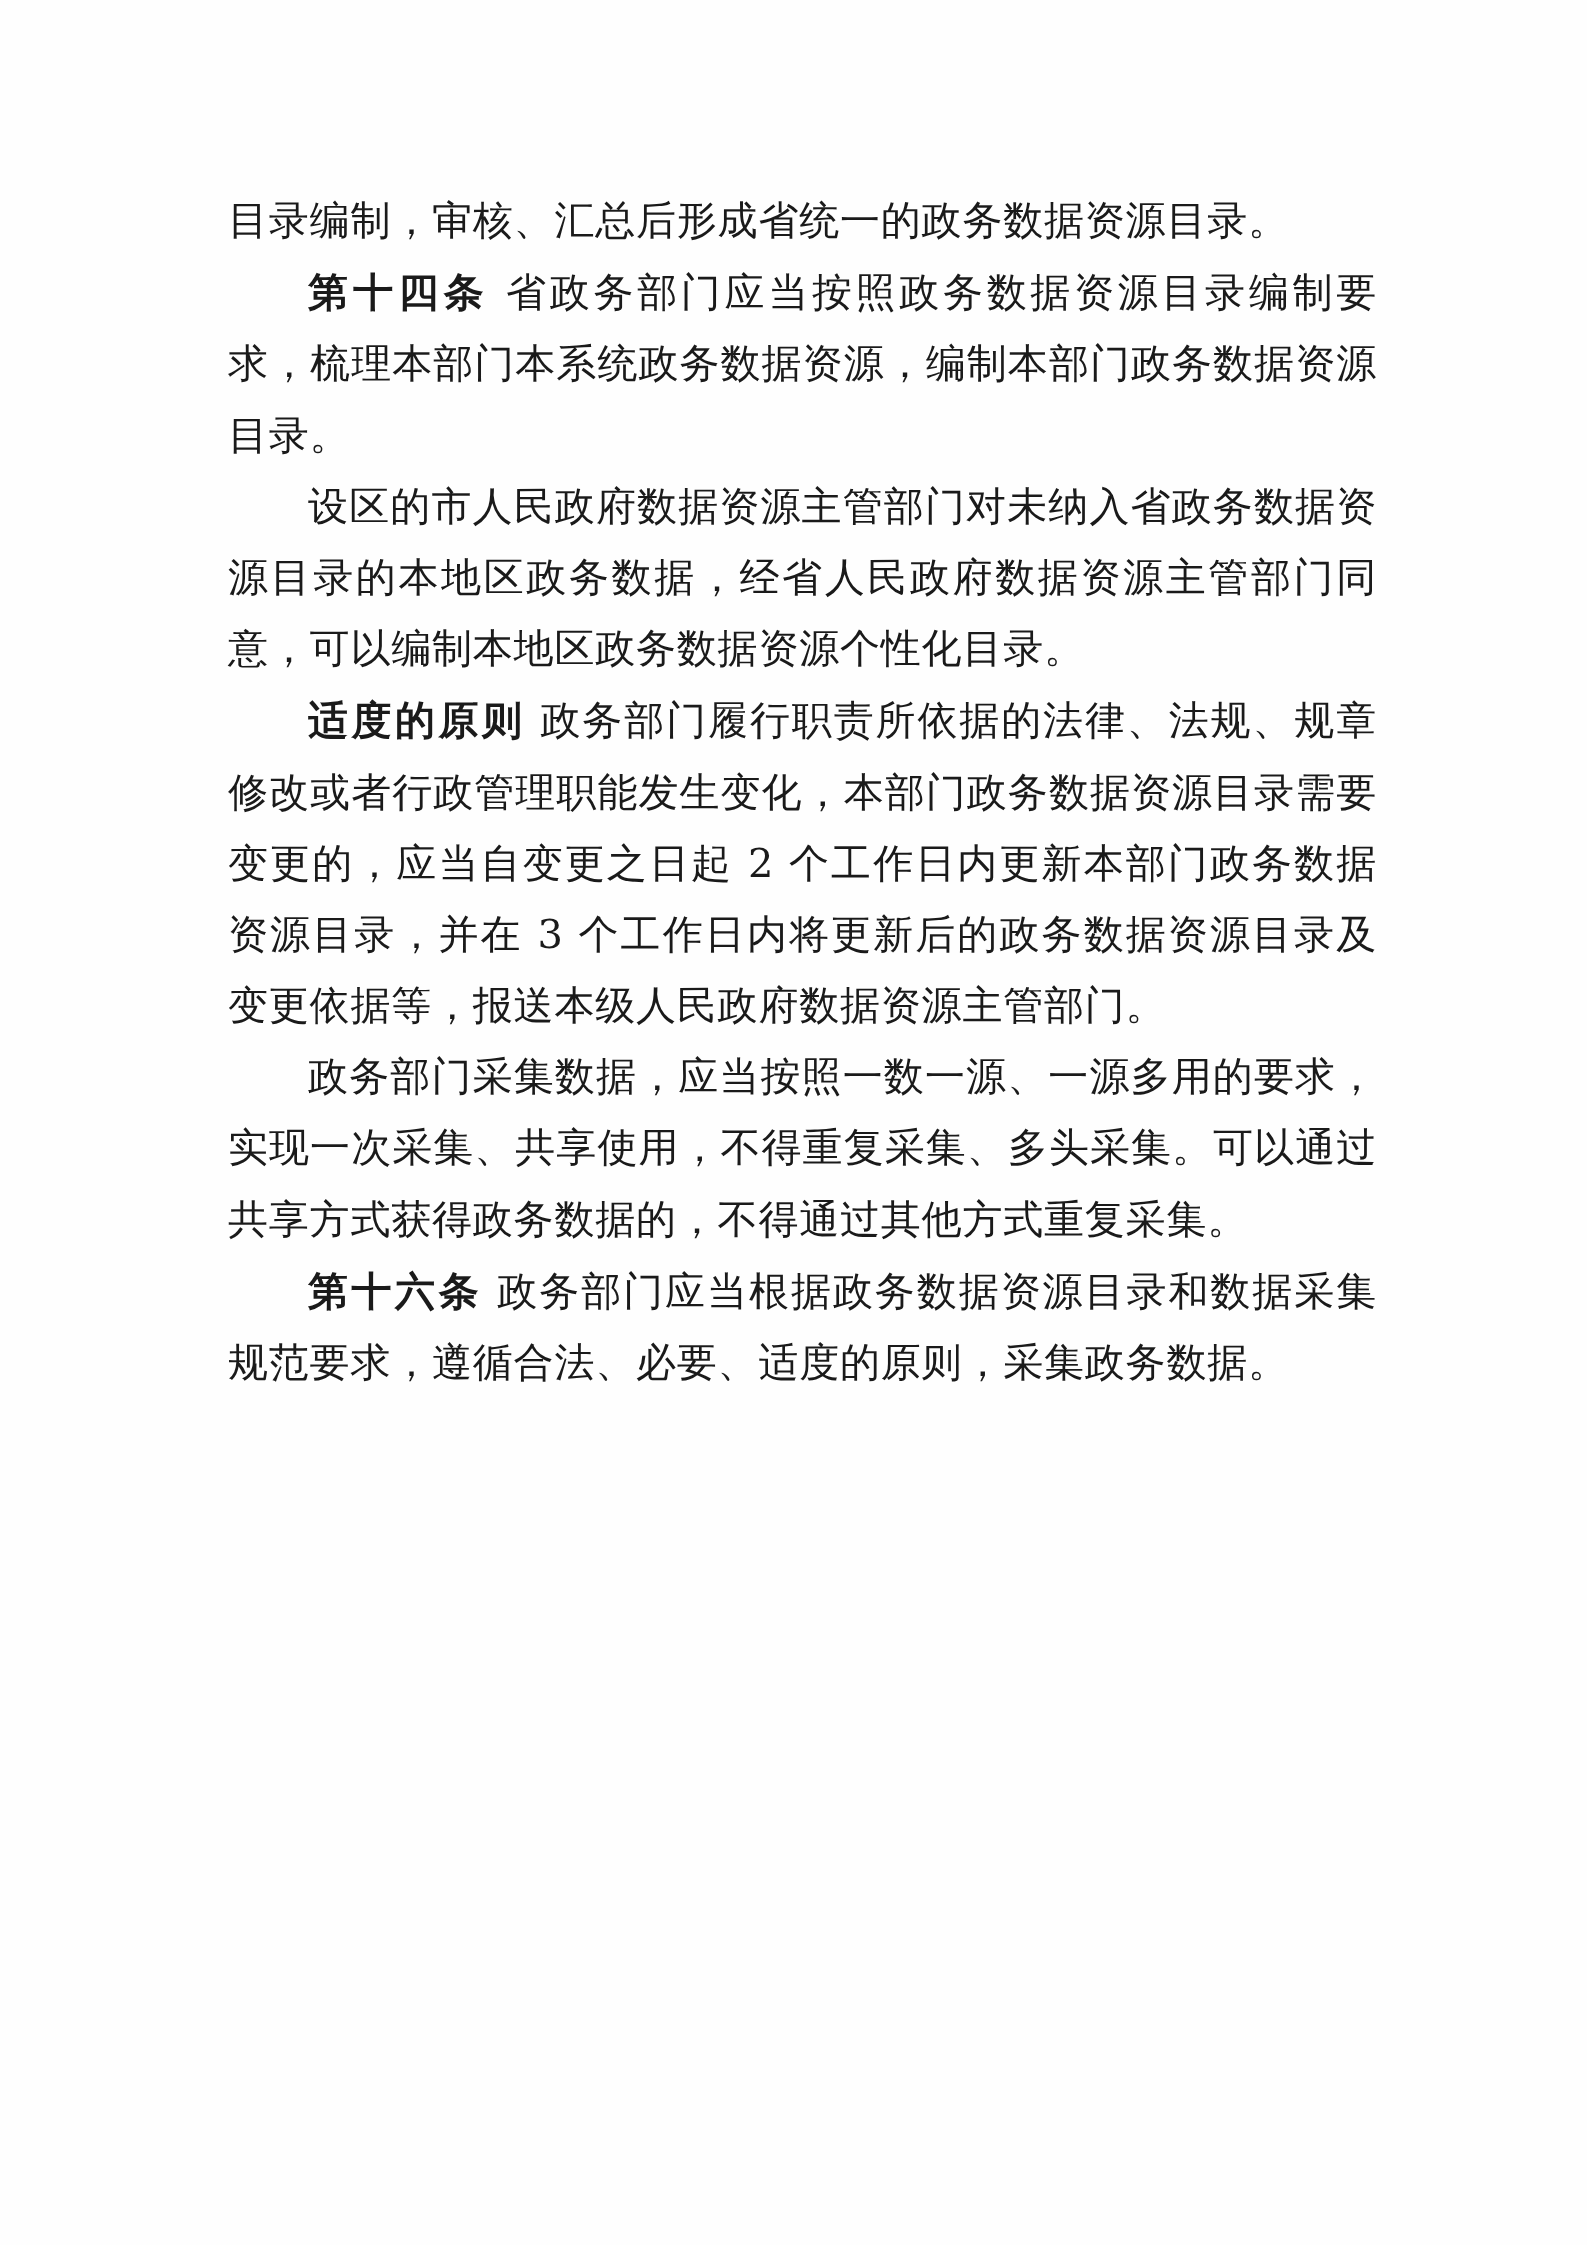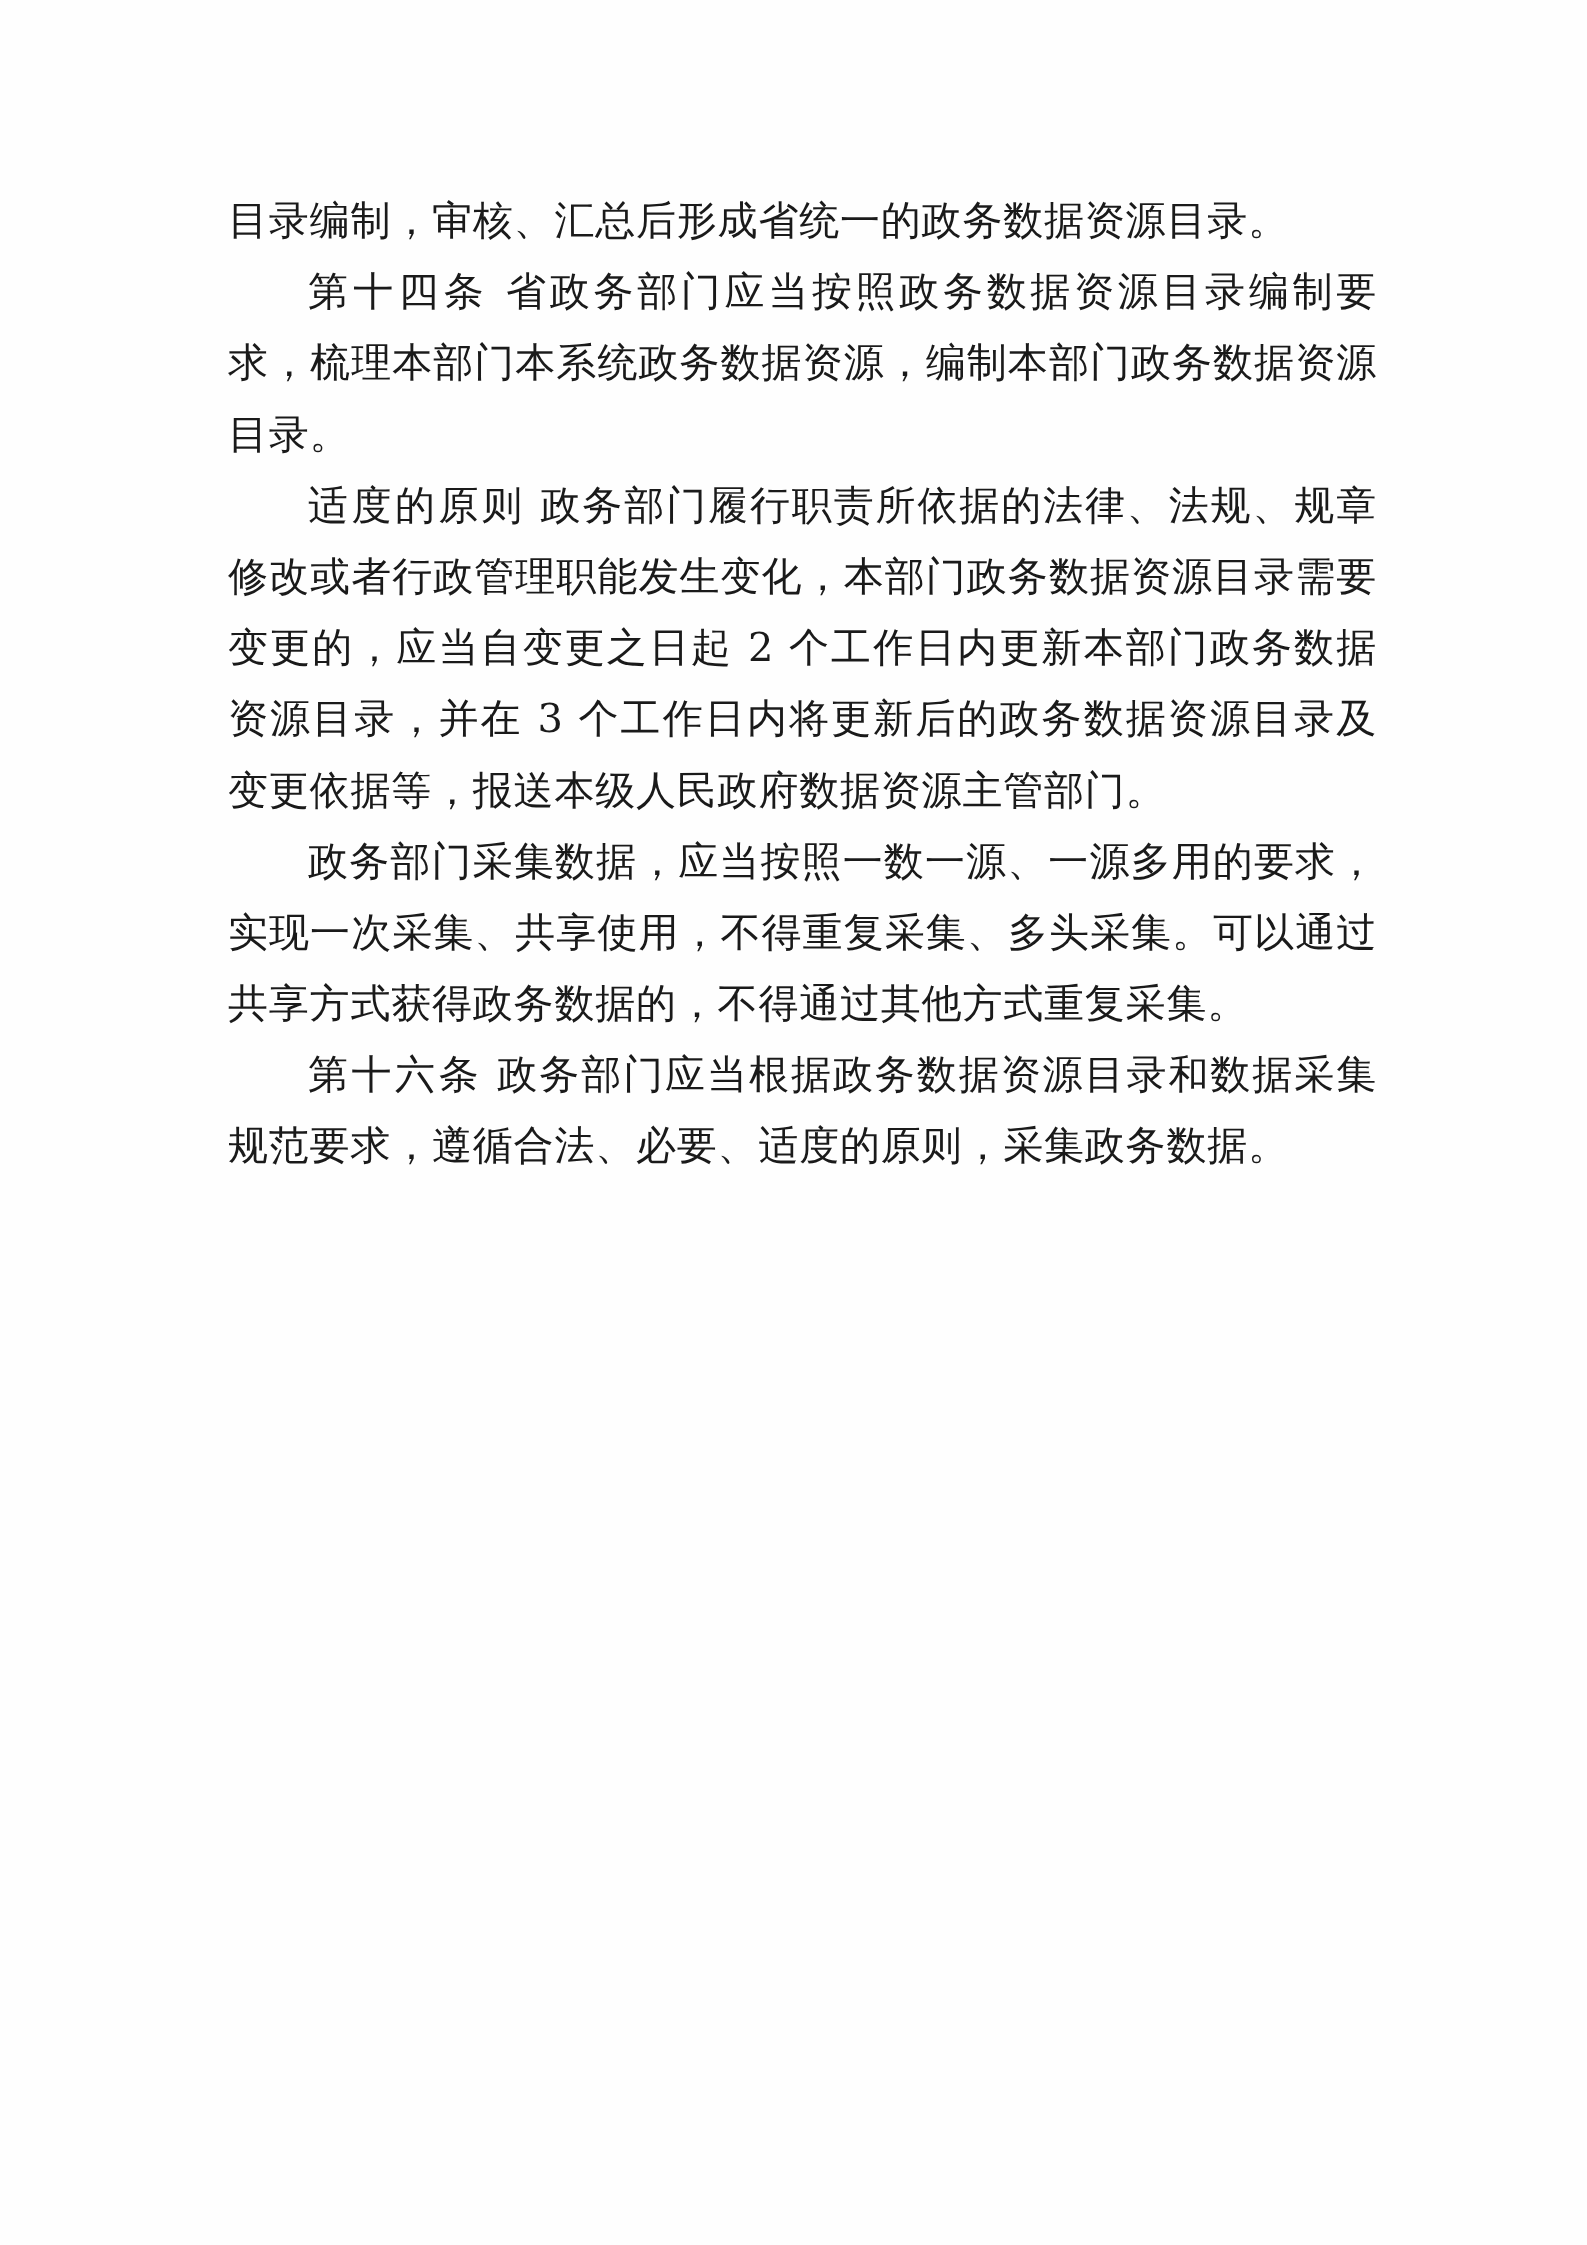--- a/index.html
+++ b/index.html
@@ -25,21 +25,21 @@
     letter-spacing: 0.02em;
   }
   p.para {
     margin: 0 0 0 0;
     text-indent: 0;
   }
   p.indent {
     text-indent: 2em;
   }
   .article-label {
-    font-weight: normal;
+    font-weight: bold;
     letter-spacing: 0.06em;
   }
   .gap {
     display: inline-block;
     width: 0.35em;
   }
 </style>
 </head>
 <body>
 
@@ -47,20 +47,23 @@
   <div class="doc-body">
 
     <p class="para">
       <span>目录编制，审核、汇总后形成省统一的政务数据资源目录。</span>
     </p>
 
     <p class="para indent">
       <span class="article-label">第十四条</span><span class="gap"></span><span>省政务部门应当按照政务数据资源目录编制要求，梳理本部门本系统政务数据资源，编制本部门政务数据资源目录。</span>
     </p>
 
+    <p class="para indent">
+      <span>设区的市人民政府数据资源主管部门对未纳入省政务数据资源目录的本地区政务数据，经省人民政府数据资源主管部门同意，可以编制本地区政务数据资源个性化目录。</span>
+    </p>
 
     <p class="para indent">
       <span class="article-label">适度的原则</span><span class="gap"></span><span>政务部门履行职责所依据的法律、法规、规章修改或者行政管理职能发生变化，本部门政务数据资源目录需要变更的，应当自变更之日起 2 个工作日内更新本部门政务数据资源目录，并在 3 个工作日内将更新后的政务数据资源目录及变更依据等，报送本级人民政府数据资源主管部门。</span>
     </p>
 
     <p class="para indent">
       <span>政务部门采集数据，应当按照一数一源、一源多用的要求，实现一次采集、共享使用，不得重复采集、多头采集。可以通过共享方式获得政务数据的，不得通过其他方式重复采集。</span>
     </p>
 
     <p class="para indent">

